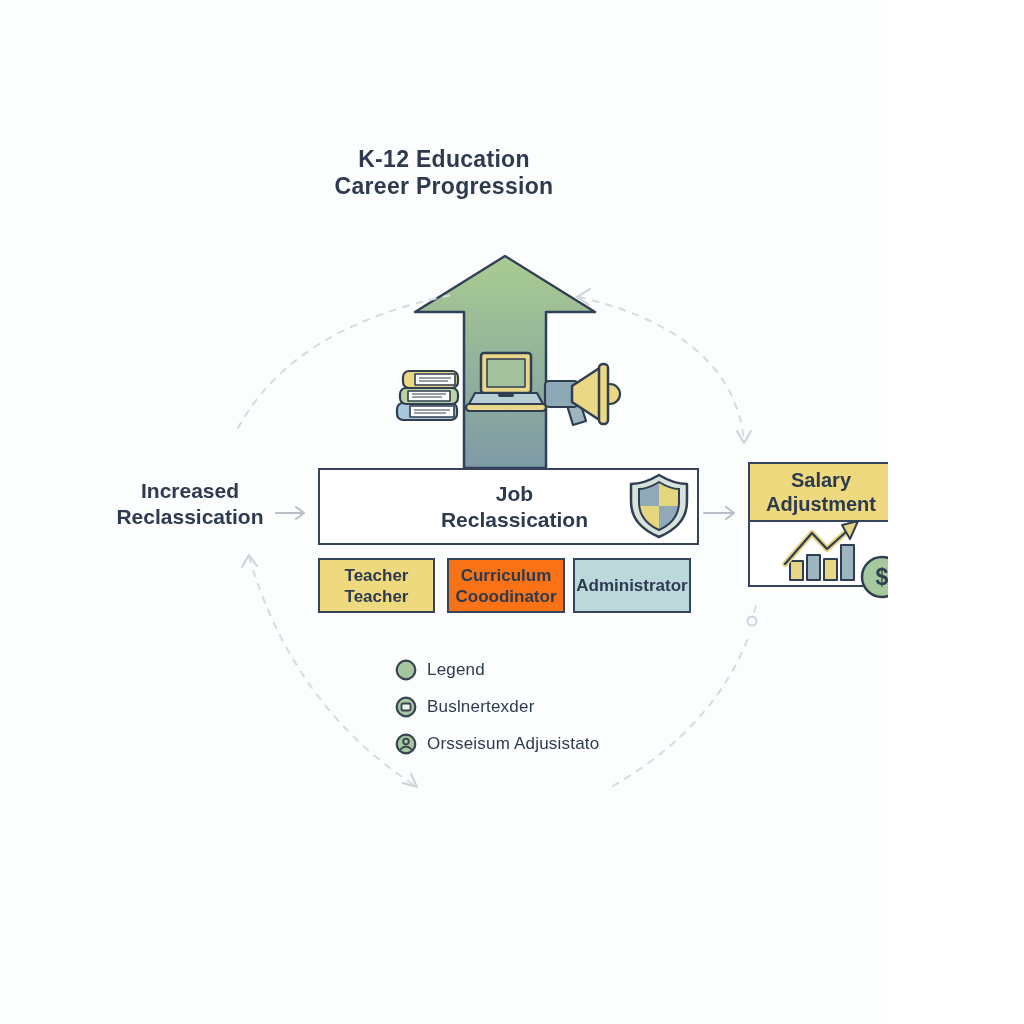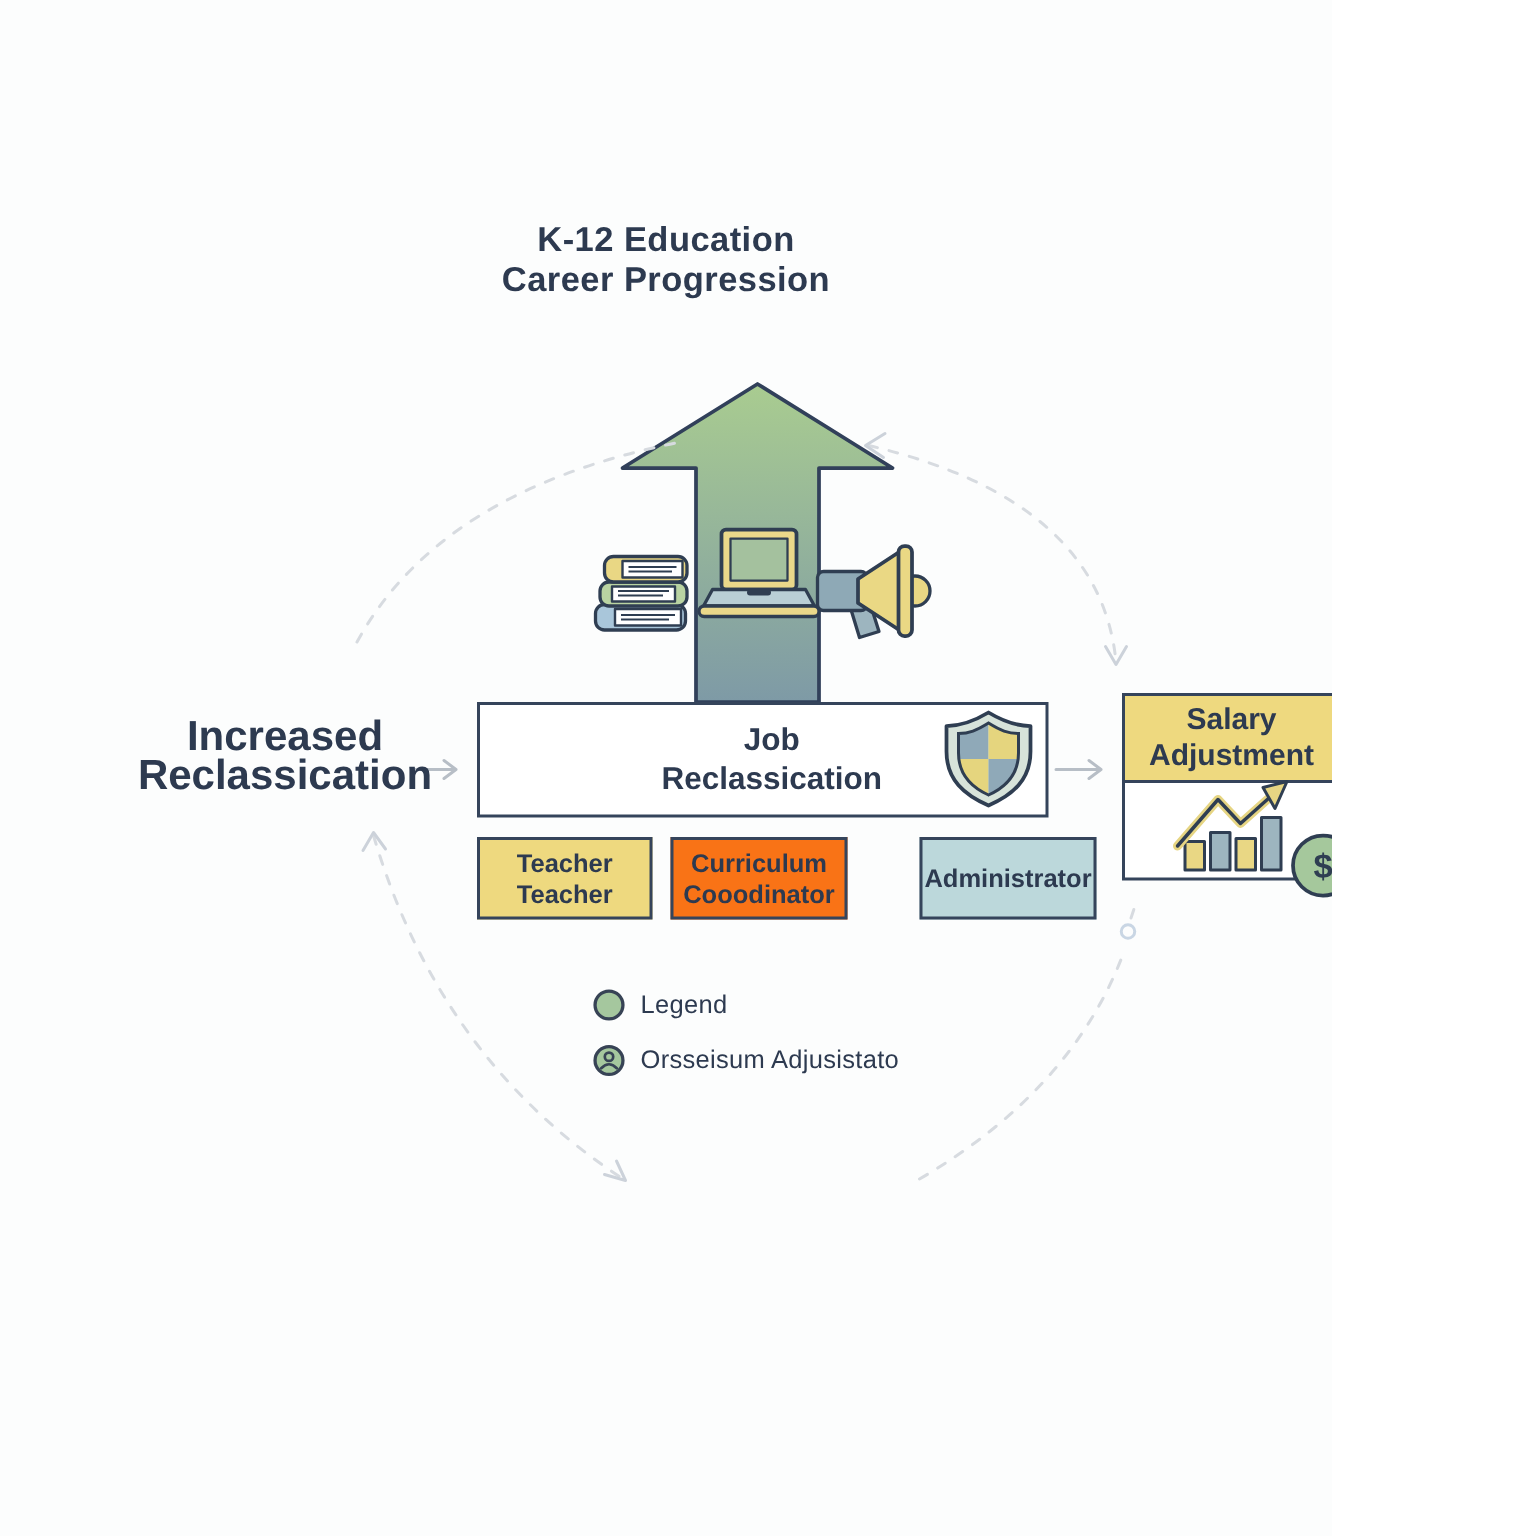--- a/index.html
+++ b/index.html
@@ -4,37 +4,37 @@
 <style>
   html,body{margin:0;padding:0;background:#fff;}
   .stage{position:relative;width:888px;height:1024px;background:#fcfdfd;
          font-family:"Liberation Sans",sans-serif;color:#2d3a50;overflow:hidden;}
   .abs{position:absolute;}
   svg.layer{position:absolute;left:0;top:0;width:1024px;height:1024px;}
   #bg-layer{z-index:1;}
   #fg-layer{z-index:3;}
   .title{left:0;right:0;top:146px;text-align:center;font-size:23px;font-weight:700;
          line-height:27px;letter-spacing:.3px;z-index:2;}
-  .left-label{left:85px;top:478px;width:210px;text-align:center;font-size:28px;
+  .left-label{left:85px;top:478px;width:210px;text-align:center;font-size:21px;
               font-weight:700;line-height:26px;z-index:2;}
   .box{box-sizing:border-box;border:2.5px solid #35445b;z-index:2;}
   .job-box{left:318px;top:468px;width:381px;height:77px;background:#ffffff;
            display:flex;align-items:center;justify-content:center;padding-left:12px;}
   .job-text{text-align:center;font-size:21px;font-weight:700;line-height:26px;}
   .salary-box{left:748px;top:462px;width:146px;height:125px;background:#ffffff;}
   .salary-header{box-sizing:border-box;height:58px;background:#eed97f;
                  border-bottom:2.5px solid #35445b;display:flex;flex-direction:column;
                  align-items:center;justify-content:center;font-size:20px;font-weight:700;
                  line-height:24px;text-align:center;}
   .role-box{top:558px;height:55px;display:flex;flex-direction:column;align-items:center;
             justify-content:center;text-align:center;font-size:17px;font-weight:700;
             line-height:21px;}
   .role-yellow{background:#eed97f;}
   .role-green{background:#f97316;}
-  .role-blue{background:#bcd8db;margin-left:40px;}
+  .role-blue{background:#bcd8db;}
   .legend{left:395px;top:659px;z-index:2;display:flex;flex-direction:column;gap:16px;}
   .legend-row{display:flex;align-items:center;gap:10px;height:21px;}
   .legend-row svg{flex:0 0 auto;display:block;}
   .legend-label{font-size:17px;font-weight:500;letter-spacing:.2px;}
 </style>
 </head>
 <body>
 
 <div class="stage">
 
@@ -137,20 +137,27 @@
   <div class="abs legend">
     <div class="legend-row">
       <svg width="22" height="22" viewBox="0 0 22 22">
         <circle cx="11" cy="11" r="9.3" fill="#a5c79e" stroke="#374355" stroke-width="2.2"></circle>
       </svg>
       <span class="legend-label">Legend</span>
     </div>
     <div class="legend-row">
       <svg width="22" height="22" viewBox="0 0 22 22">
         <circle cx="11" cy="11" r="9.3" fill="#a5c79e" stroke="#374355" stroke-width="2.2"></circle>
+        <rect x="6.5" y="7.5" width="9" height="7" rx="1.5" fill="#eef4ee" stroke="#374355" stroke-width="1.8"></rect>
+      </svg>
+      <span class="legend-label">Buslnertexder</span>
+    </div>
+    <div class="legend-row">
+      <svg width="22" height="22" viewBox="0 0 22 22">
+        <circle cx="11" cy="11" r="9.3" fill="#a5c79e" stroke="#374355" stroke-width="2.2"></circle>
         <circle cx="11" cy="8.5" r="2.8" fill="none" stroke="#374355" stroke-width="1.8"></circle>
         <path d="M5.8,16.2 Q11,10.8 16.2,16.2" fill="none" stroke="#374355" stroke-width="1.8" stroke-linecap="round"></path>
       </svg>
       <span class="legend-label">Orsseisum Adjusistato</span>
     </div>
   </div>
 
   <svg id="fg-layer" class="layer" viewBox="0 0 1024 1024">
     <defs>
       <clipPath id="shieldClip">

